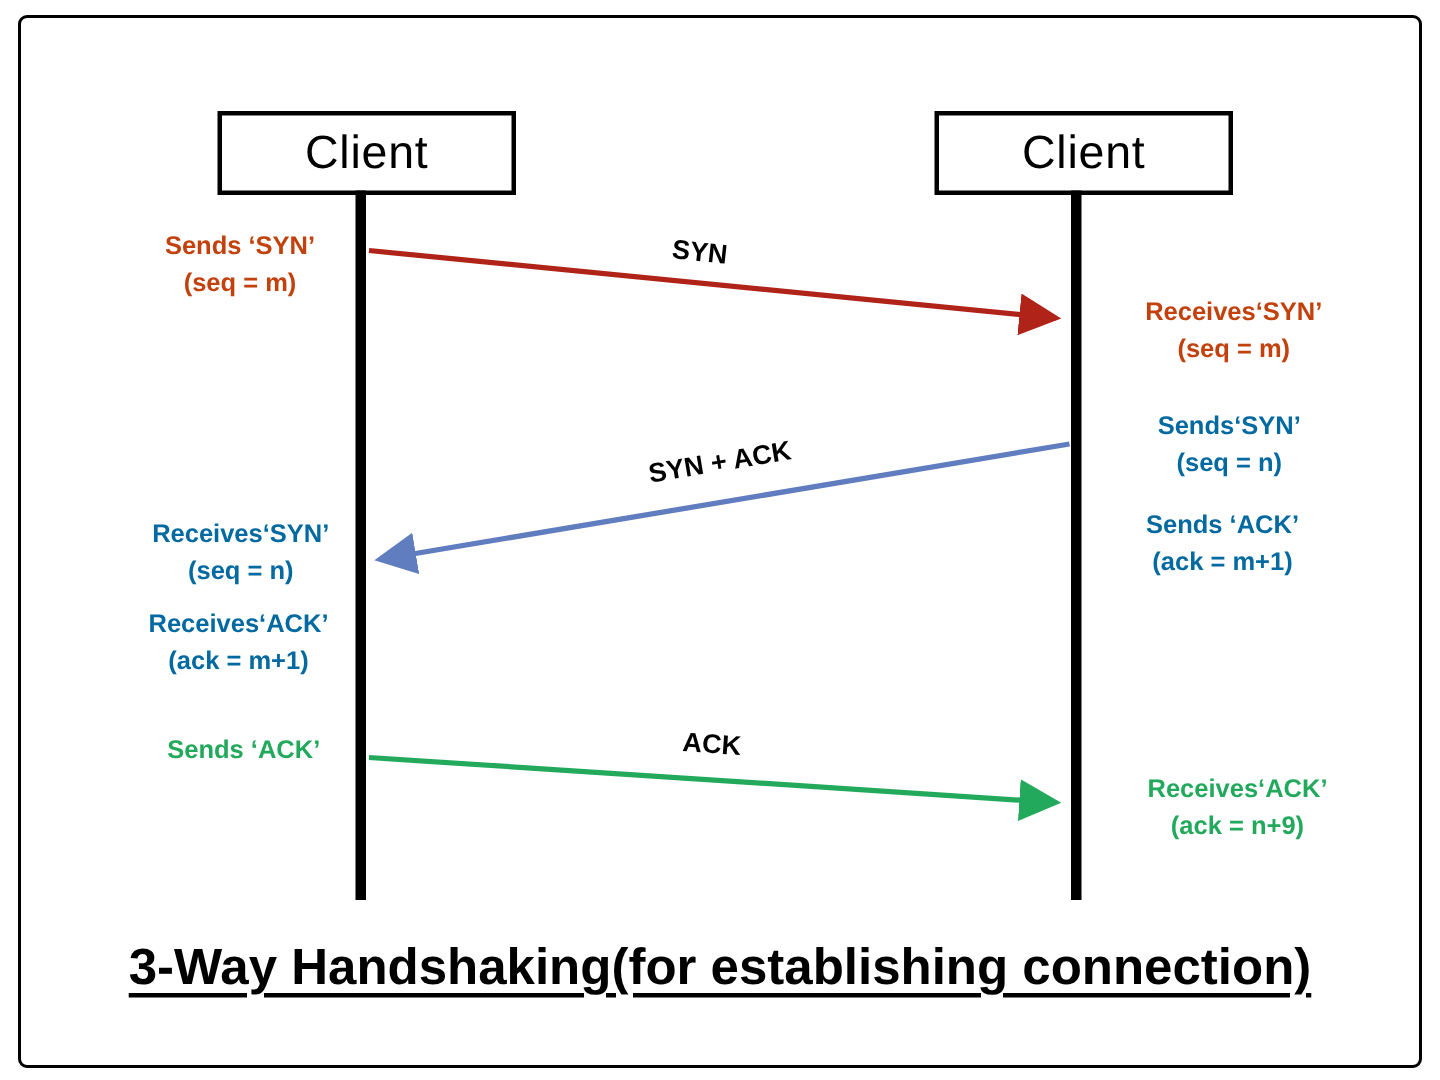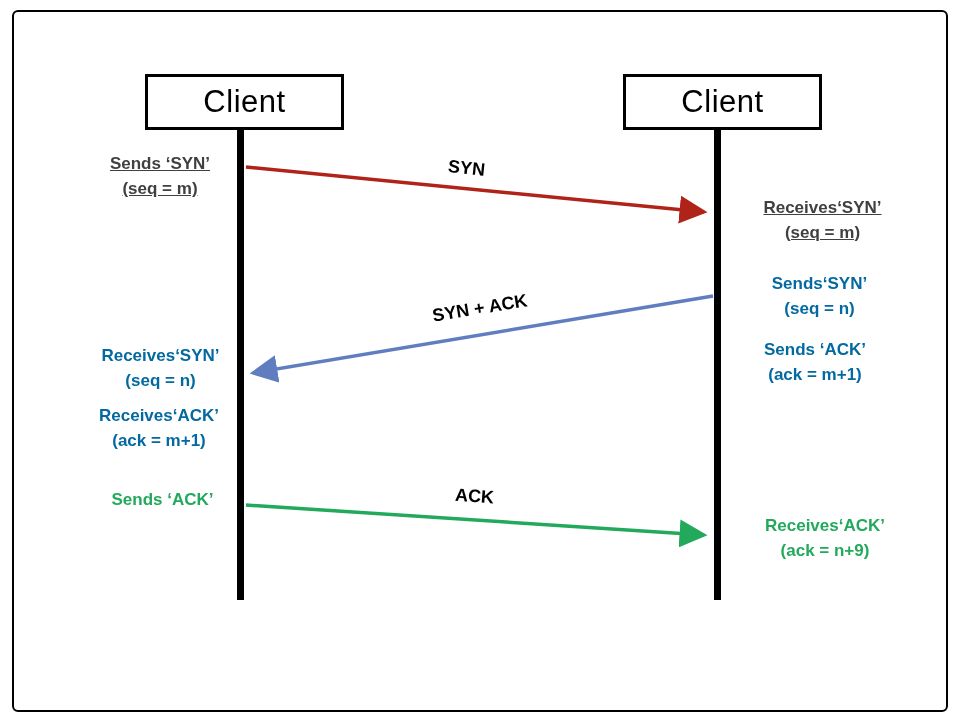--- a/index.html
+++ b/index.html
@@ -62,21 +62,21 @@
   #label-ack    { left: 455px; top: 486px; transform: rotate(4deg); }
   .note {
     position: absolute;
     font-weight: bold;
     font-size: 17px;
     line-height: 1.45;
     text-align: center;
     white-space: nowrap;
   }
   .note .line { display: block; }
-  .note-red   { color: #404040; text-decoration: underline; }
+  .note-red   { color: #c2410c; }
   .note-blue  { color: #0369a1; }
   .note-green { color: #22a95c; }
   #note-client-syn      { left: 80px;  top: 152px; width: 160px; }
   #note-server-recvsyn  { left: 735px; top: 196px; width: 175px; }
   #note-server-sendsyn  { left: 742px; top: 272px; width: 155px; }
   #note-server-sendack  { left: 735px; top: 338px; width: 160px; }
   #note-client-recvsyn  { left: 78px;  top: 344px; width: 165px; }
   #note-client-recvack  { left: 74px;  top: 404px; width: 170px; }
   #note-client-sendack  { left: 85px;  top: 488px; width: 155px; }
   #note-server-recvack  { left: 735px; top: 514px; width: 180px; }
@@ -158,14 +158,15 @@
   </div>
   <div class="note note-blue" id="note-server-sendack">
     <span class="line">Sends ‘ACK’</span>
     <span class="line">(ack = m+1)</span>
   </div>
   <div class="note note-green" id="note-server-recvack">
     <span class="line">Receives‘ACK’</span>
     <span class="line">(ack = n+9)</span>
   </div>
 
+  <div id="diagram-title">3-Way Handshaking(for establishing connection)</div>
 
 </div>
 
 </body></html>

